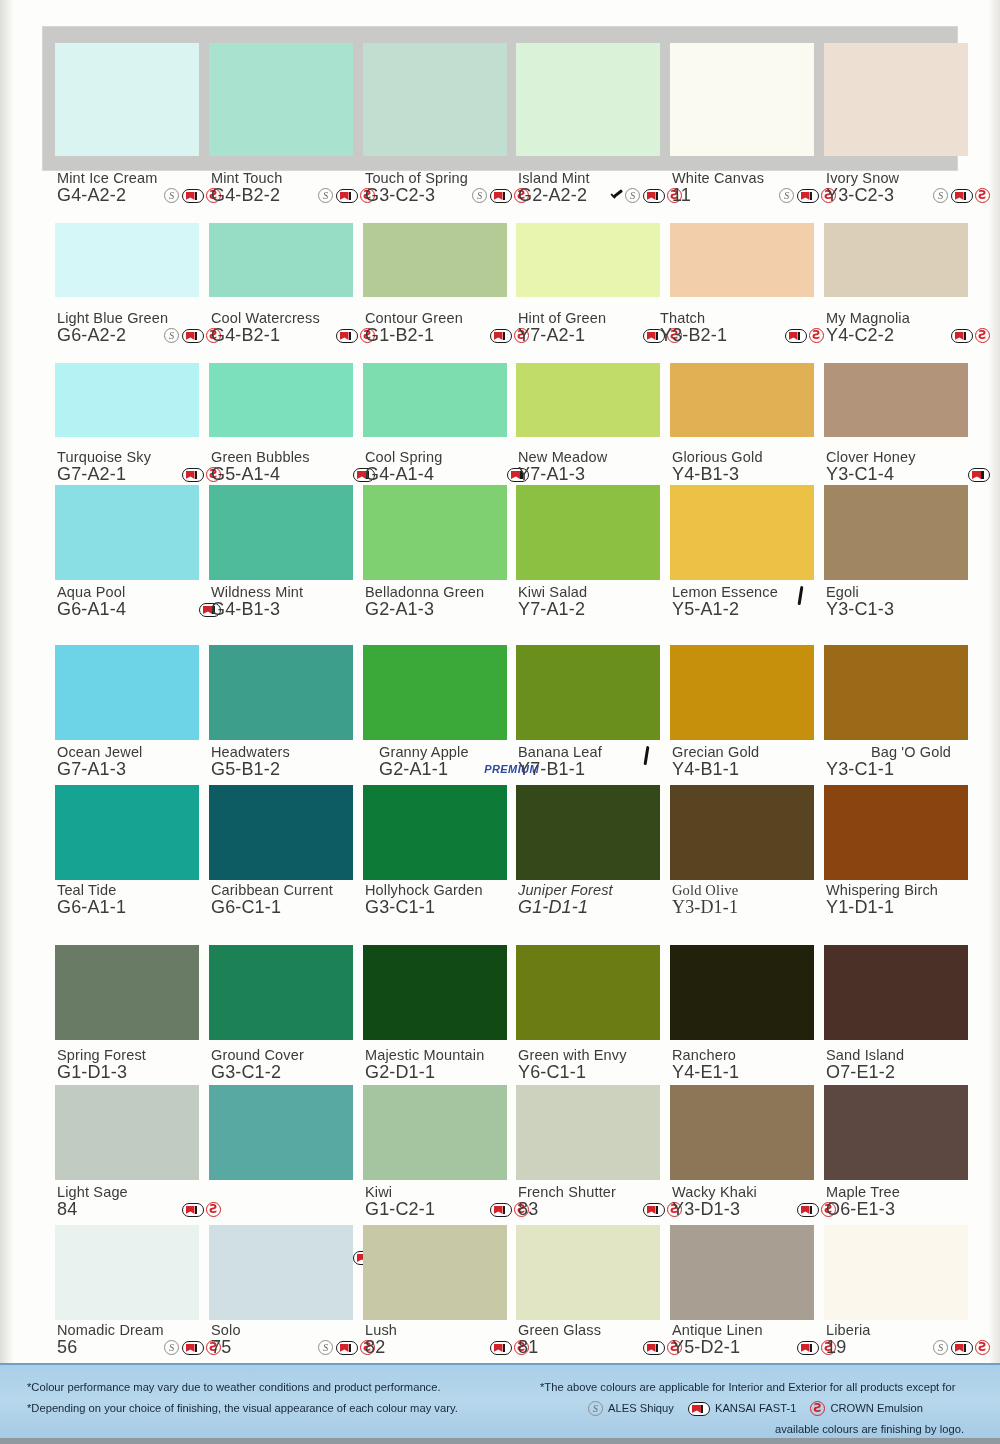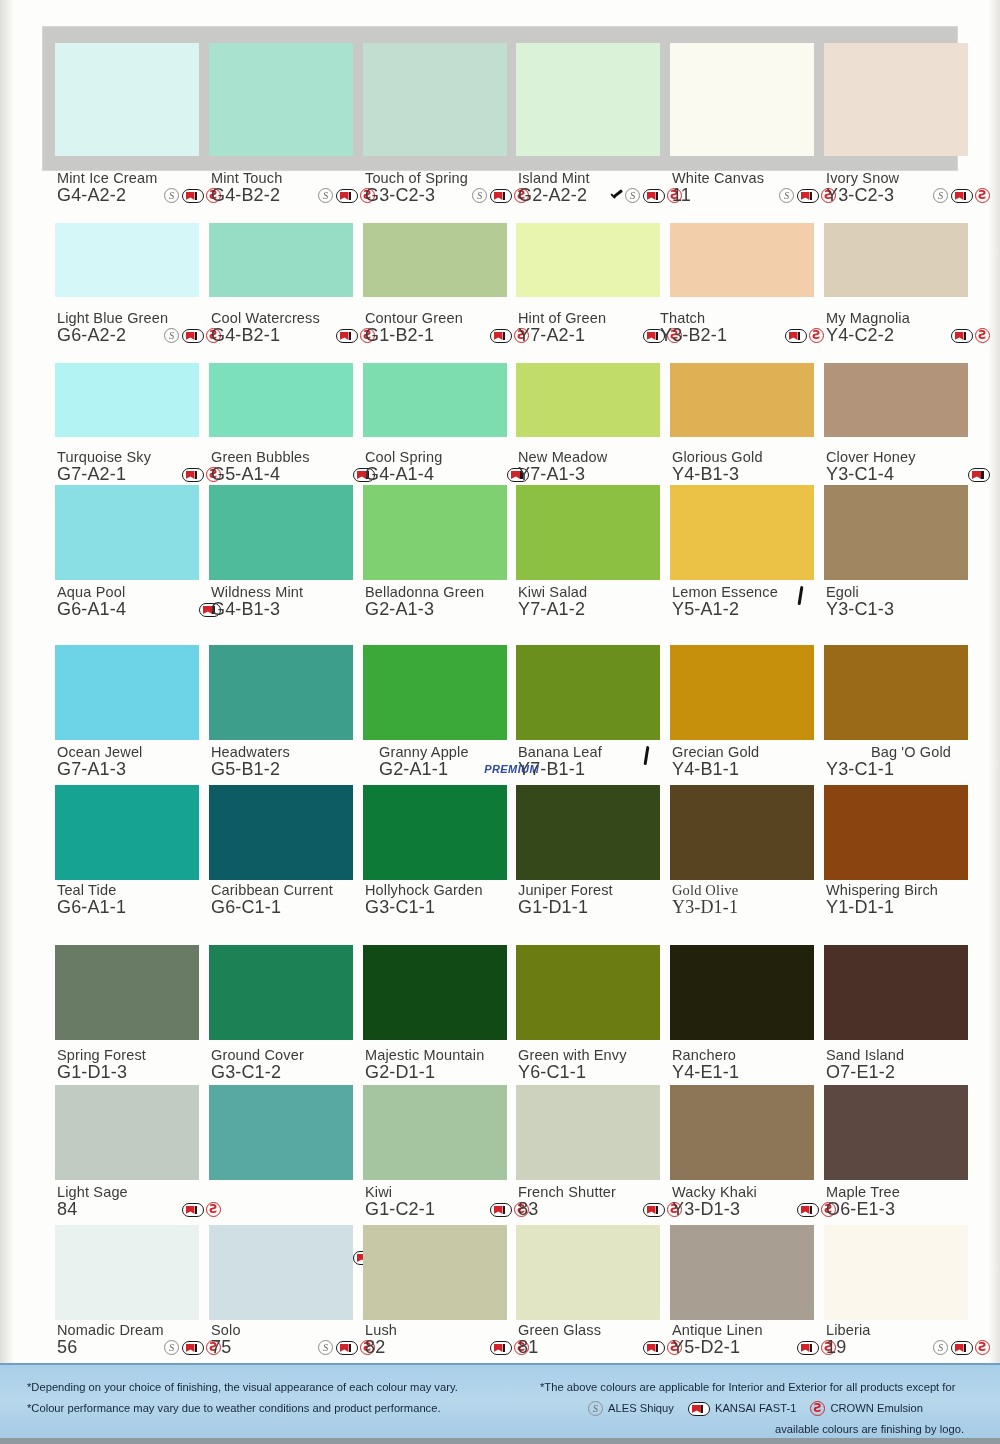--- a/index.html
+++ b/index.html
@@ -437,21 +437,21 @@
         </div>
       </div>
       <div class="swatch" style="position: absolute; left: 363px; top: 785px; width: 144px; height: 95px; background: rgb(13, 122, 56);"></div>
       <div class="labelblk" style="position: absolute; left: 365px; top: 882px; width: 170px;">
         <div class="cname">Hollyhock Garden</div>
         <div class="crow">
           <span class="ccode">G3-C1-1</span>
         </div>
       </div>
       <div class="swatch" style="position: absolute; left: 516px; top: 785px; width: 144px; height: 95px; background: rgb(53, 72, 26);"></div>
-      <div class="labelblk" style="position: absolute; left: 518px; top: 882px; width: 170px;">
+      <div class="labelblk" style="position: absolute; left: 518px; top: 882px; width: 170px; font-style: italic;">
         <div class="cname">Juniper Forest</div>
         <div class="crow">
           <span class="ccode">G1-D1-1</span>
         </div>
       </div>
       <div class="swatch" style="position: absolute; left: 670px; top: 785px; width: 144px; height: 95px; background: rgb(88, 68, 32);"></div>
       <div class="labelblk" style="position: absolute; left: 672px; top: 882px; width: 170px; font-family: Liberation Serif, serif;">
         <div class="cname">Gold Olive</div>
         <div class="crow">
           <span class="ccode">Y3-D1-1</span>
@@ -633,22 +633,22 @@
             <span class="ic ic-s">S</span>
             <span class="ic ic-f"></span>
             <span class="ic ic-c"></span>
           </span>
         </div>
       </div>
     </div>
 
   <div class="footer">
     <div class="foot-left">
+      <div class="fl">*Colour performance may vary due to weather conditions and product performance.</div>
       <div class="fl">*Depending on your choice of finishing, the visual appearance of each colour may vary.</div>
-      <div class="fl">*Colour performance may vary due to weather conditions and product performance.</div>
     </div>
     <div class="foot-right">
       <div class="fr">*The above colours are applicable for Interior and Exterior for all products except for</div>
       <div class="legendrow" id="legendrow">
           <span class="ic ic-s">S</span>
           <span class="lg">ALES Shiquy</span>
           <span class="ic ic-f"></span>
           <span class="lg">KANSAI FAST-1</span>
           <span class="ic ic-c"></span>
           <span class="lg">CROWN Emulsion</span>

